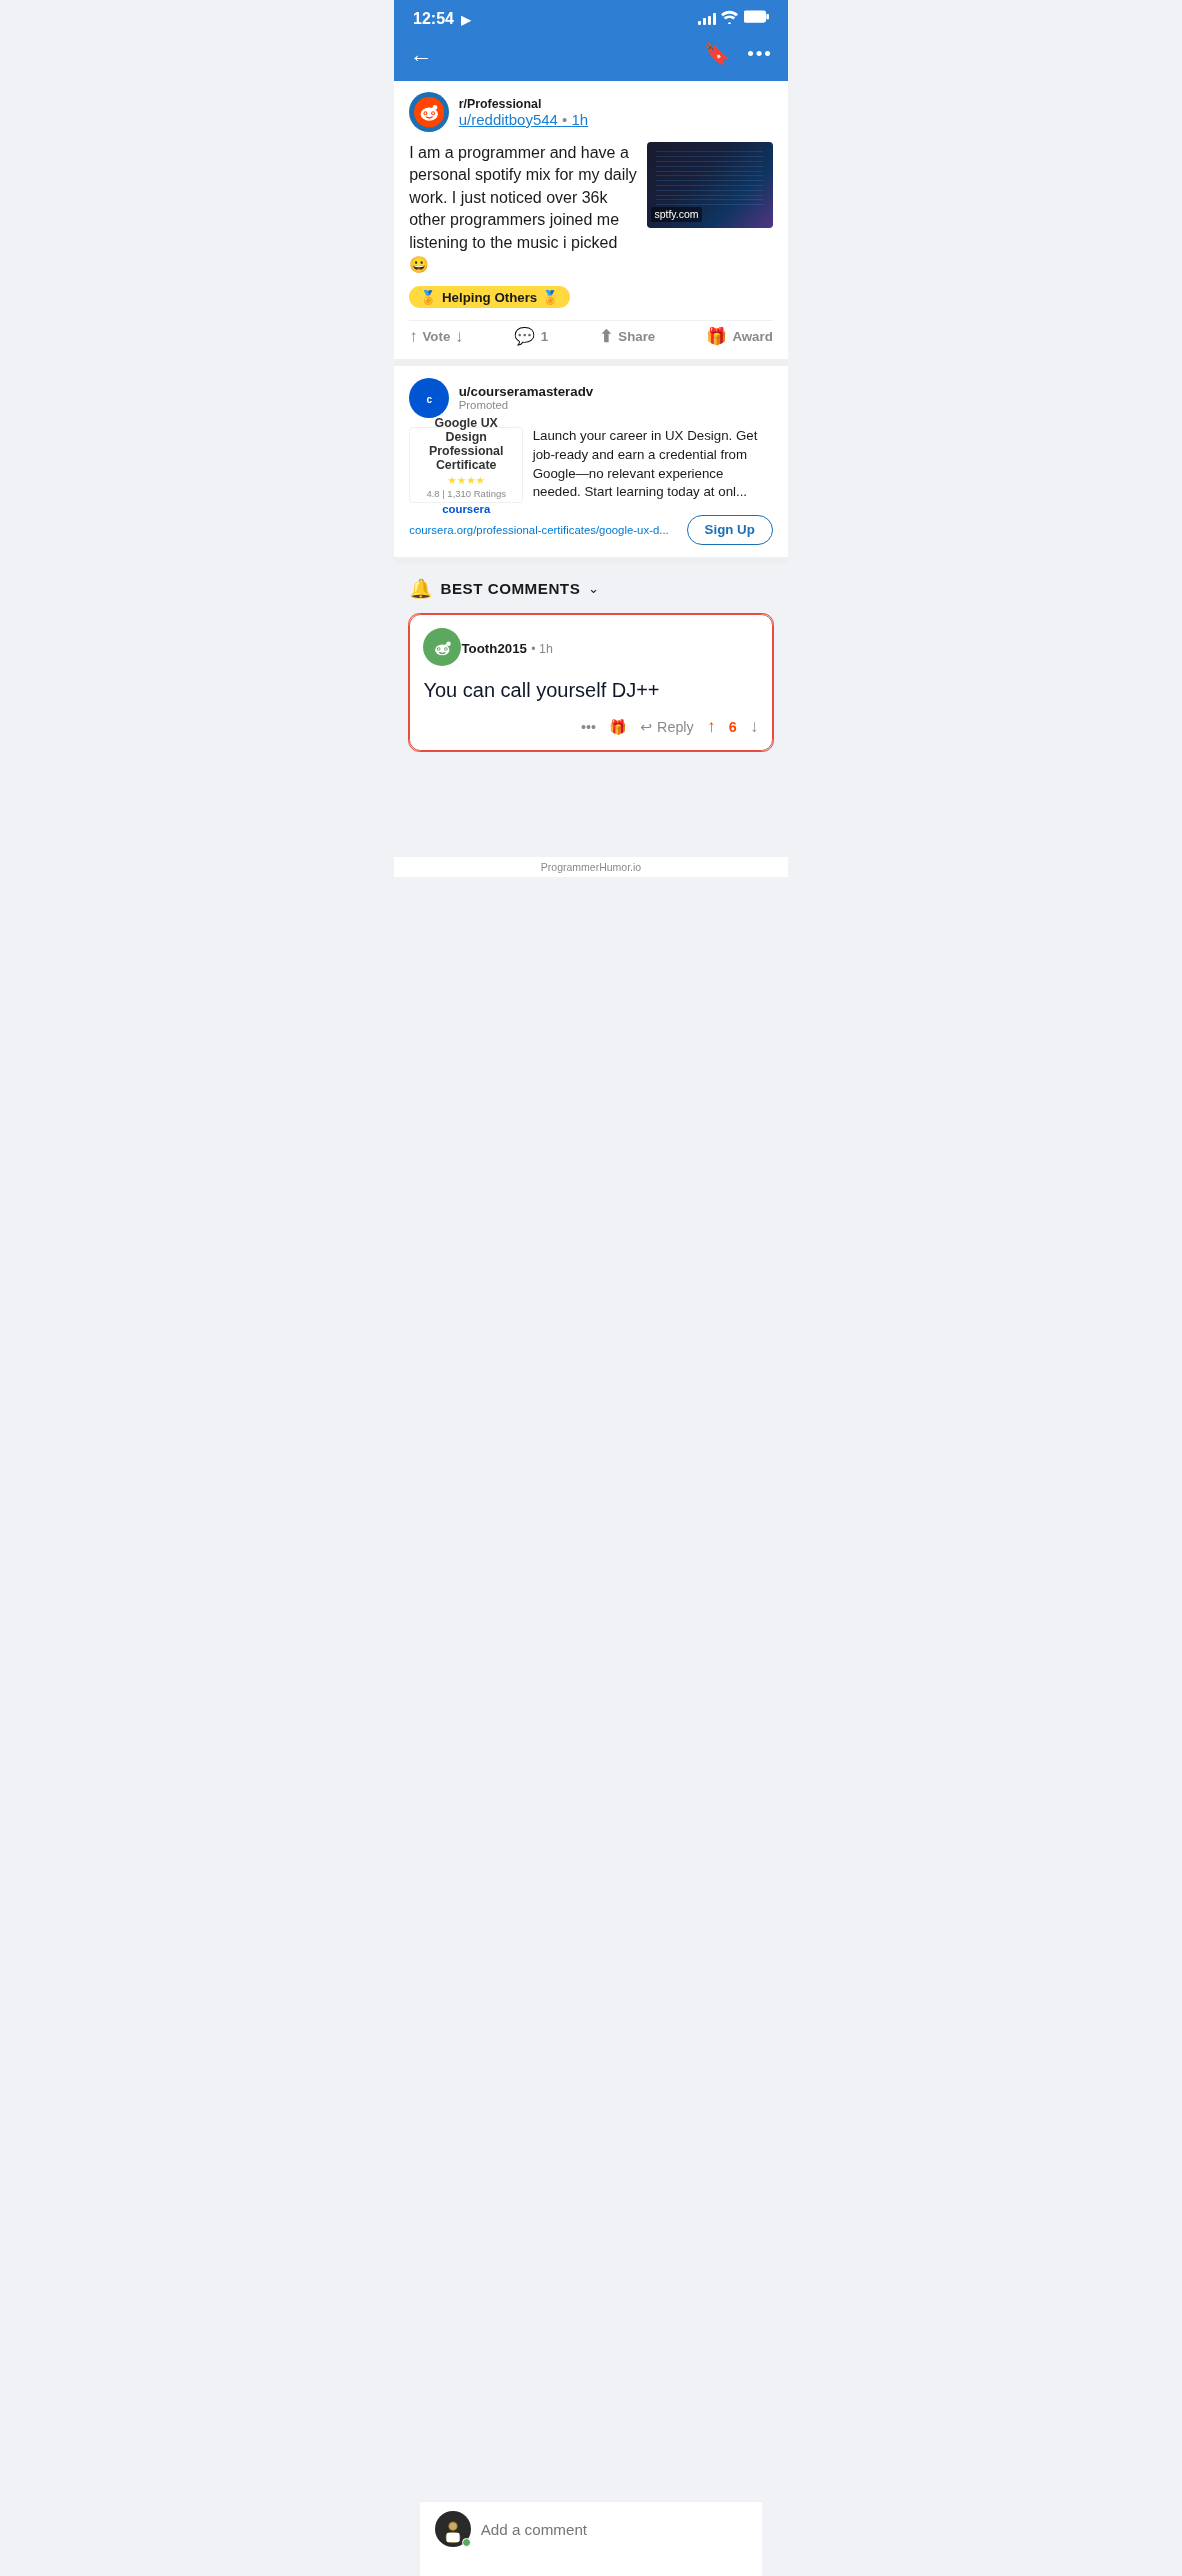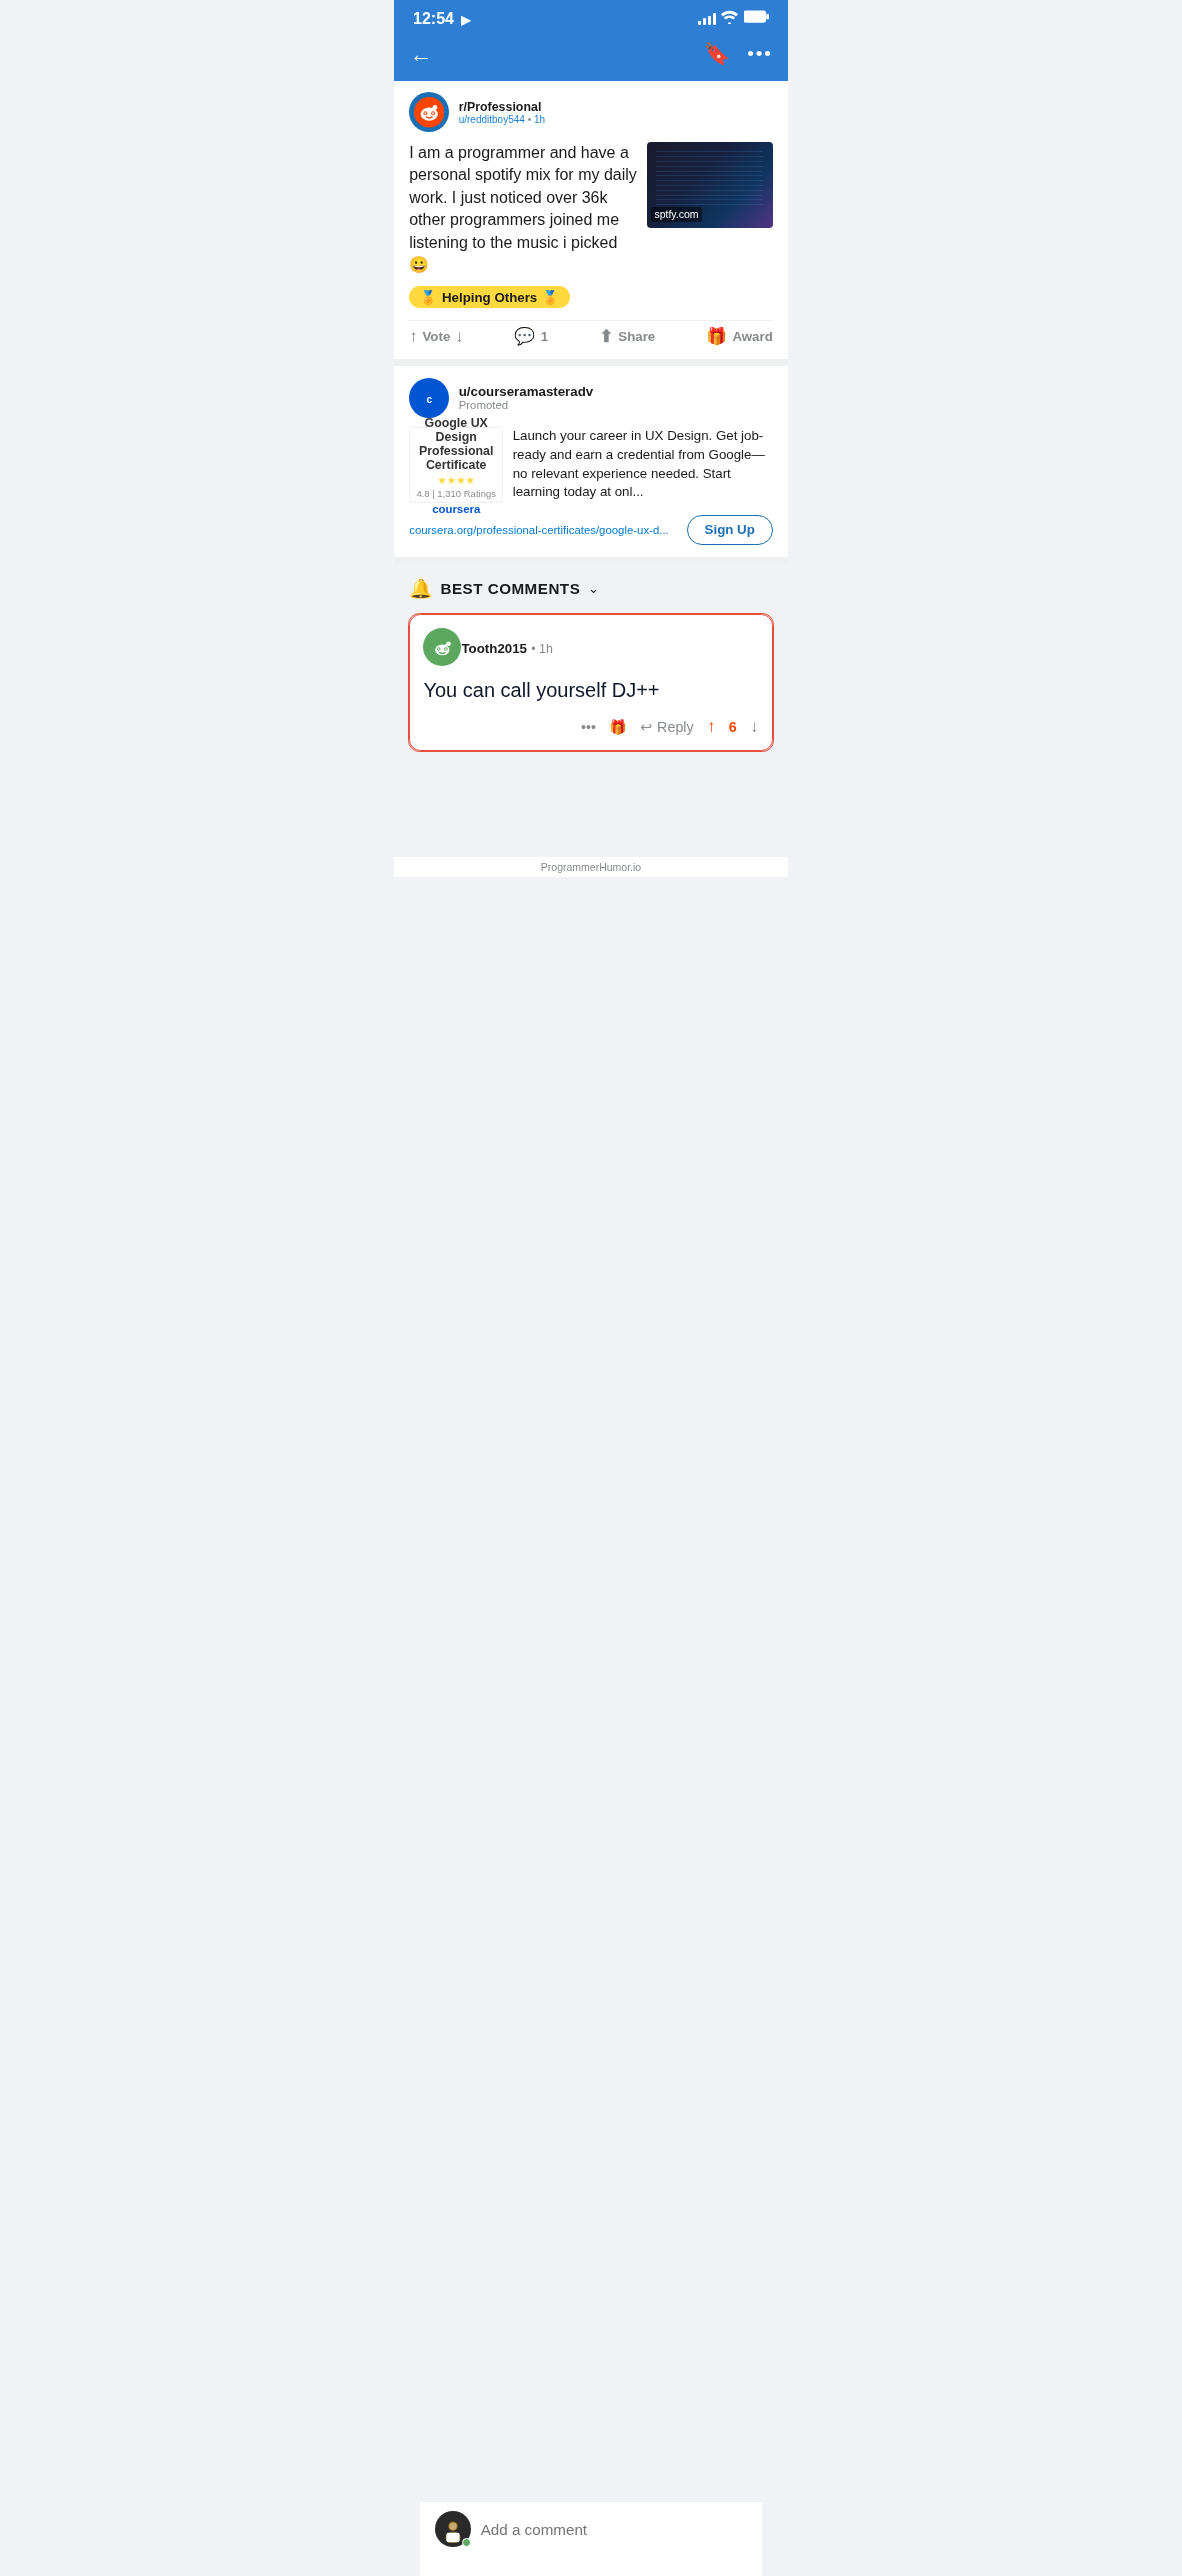--- a/index.html
+++ b/index.html
@@ -92,22 +92,23 @@
       font-size: 21px;
       flex-shrink: 0;
       overflow: hidden;
     }
     .subreddit-info .subreddit {
       font-size: 12.4px;
       font-weight: 700;
       color: #1a1a1b;
     }
     .subreddit-info .user-time {
-      font-size: 10px;
+      font-size: 15px;
       color: #1a7fd4;
+      text-decoration: underline;
     }
     .subreddit-info .user-time .dot {
       color: #878a8c;
     }
 
     
     .post-content {
       display: flex;
       gap: 9.5px;
       margin-bottom: 9.5px;
@@ -234,21 +235,21 @@
     .ad-promoted {
       font-size: 11.4px;
       color: #878a8c;
     }
     .ad-content {
       display: flex;
       gap: 9.5px;
       margin-bottom: 11.4px;
     }
     .ad-image {
-      width: 94px;
+      width: 114px;
       height: 76px;
       flex-shrink: 0;
       border-radius: 3.8px;
       background: white;
       border: 1px solid #edeff1;
       display: flex;
       flex-direction: column;
       align-items: center;
       justify-content: center;
       padding: 5.7px;

